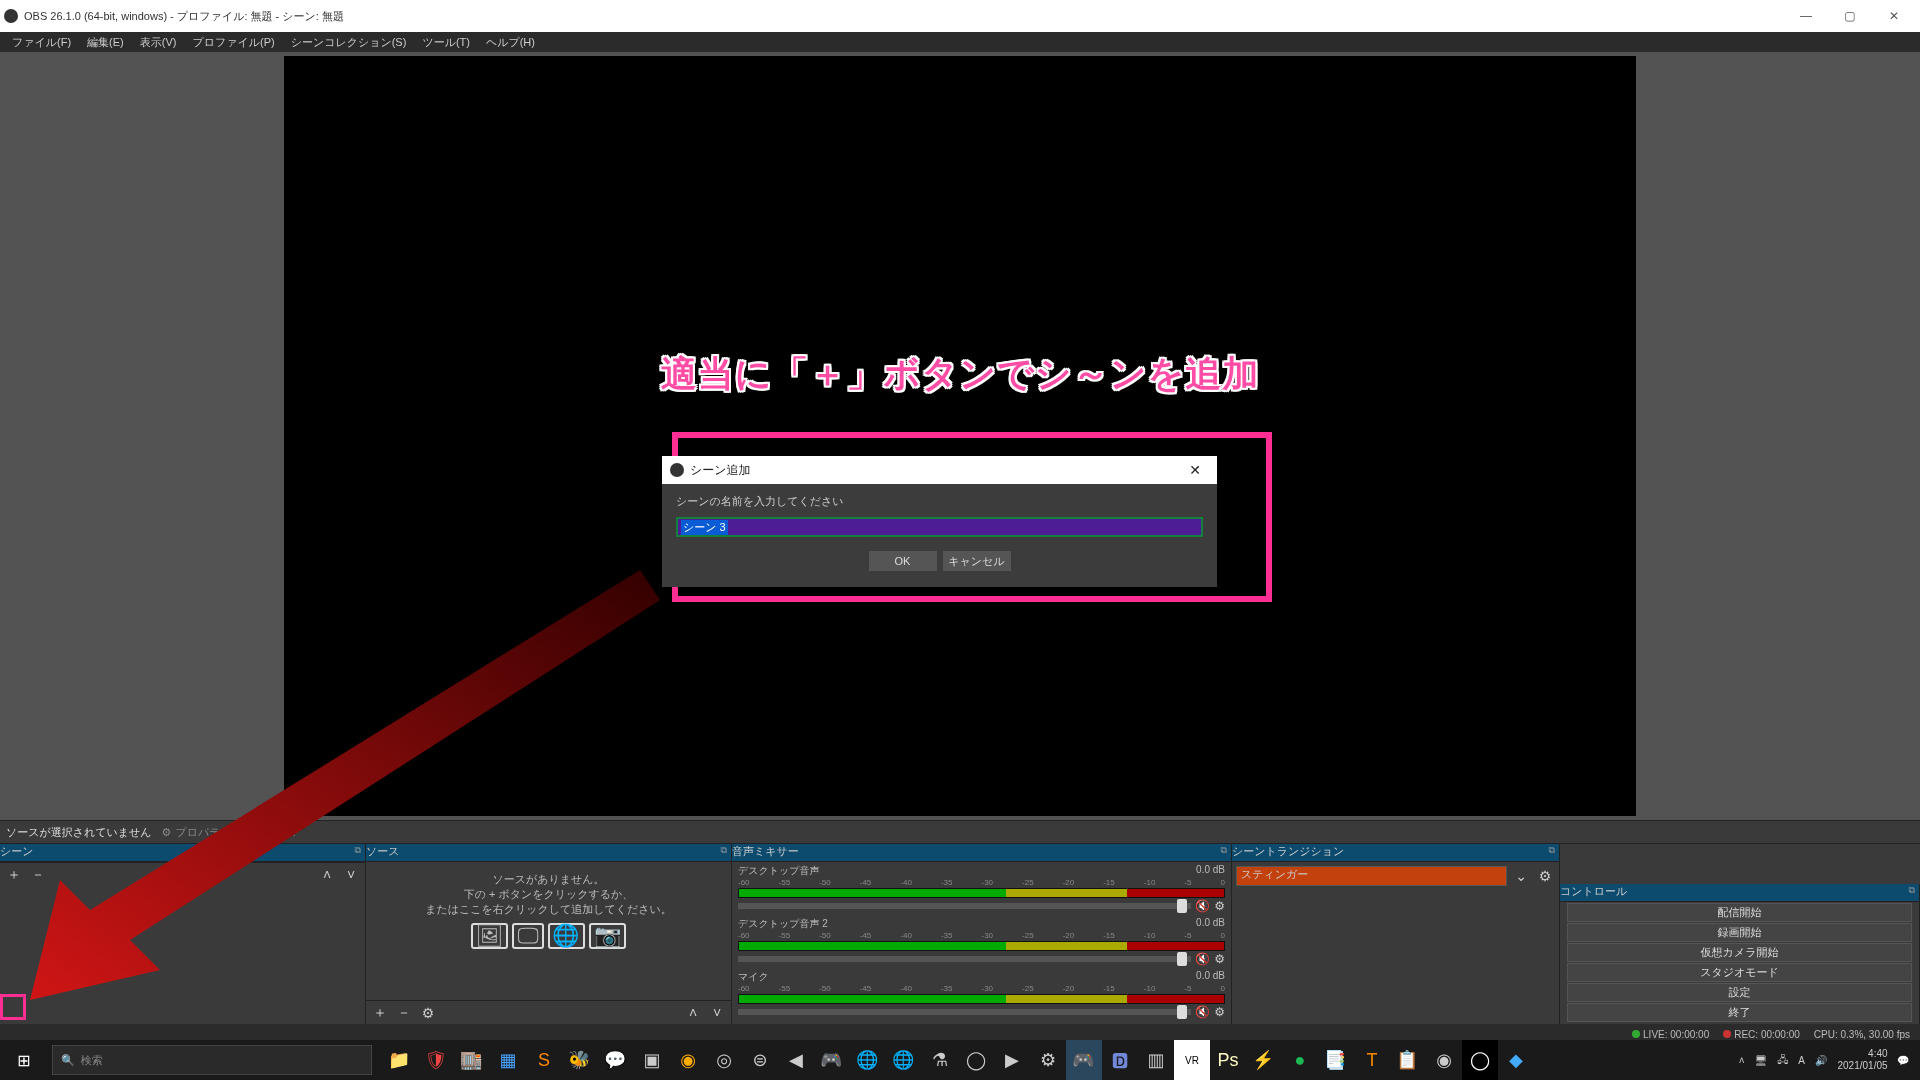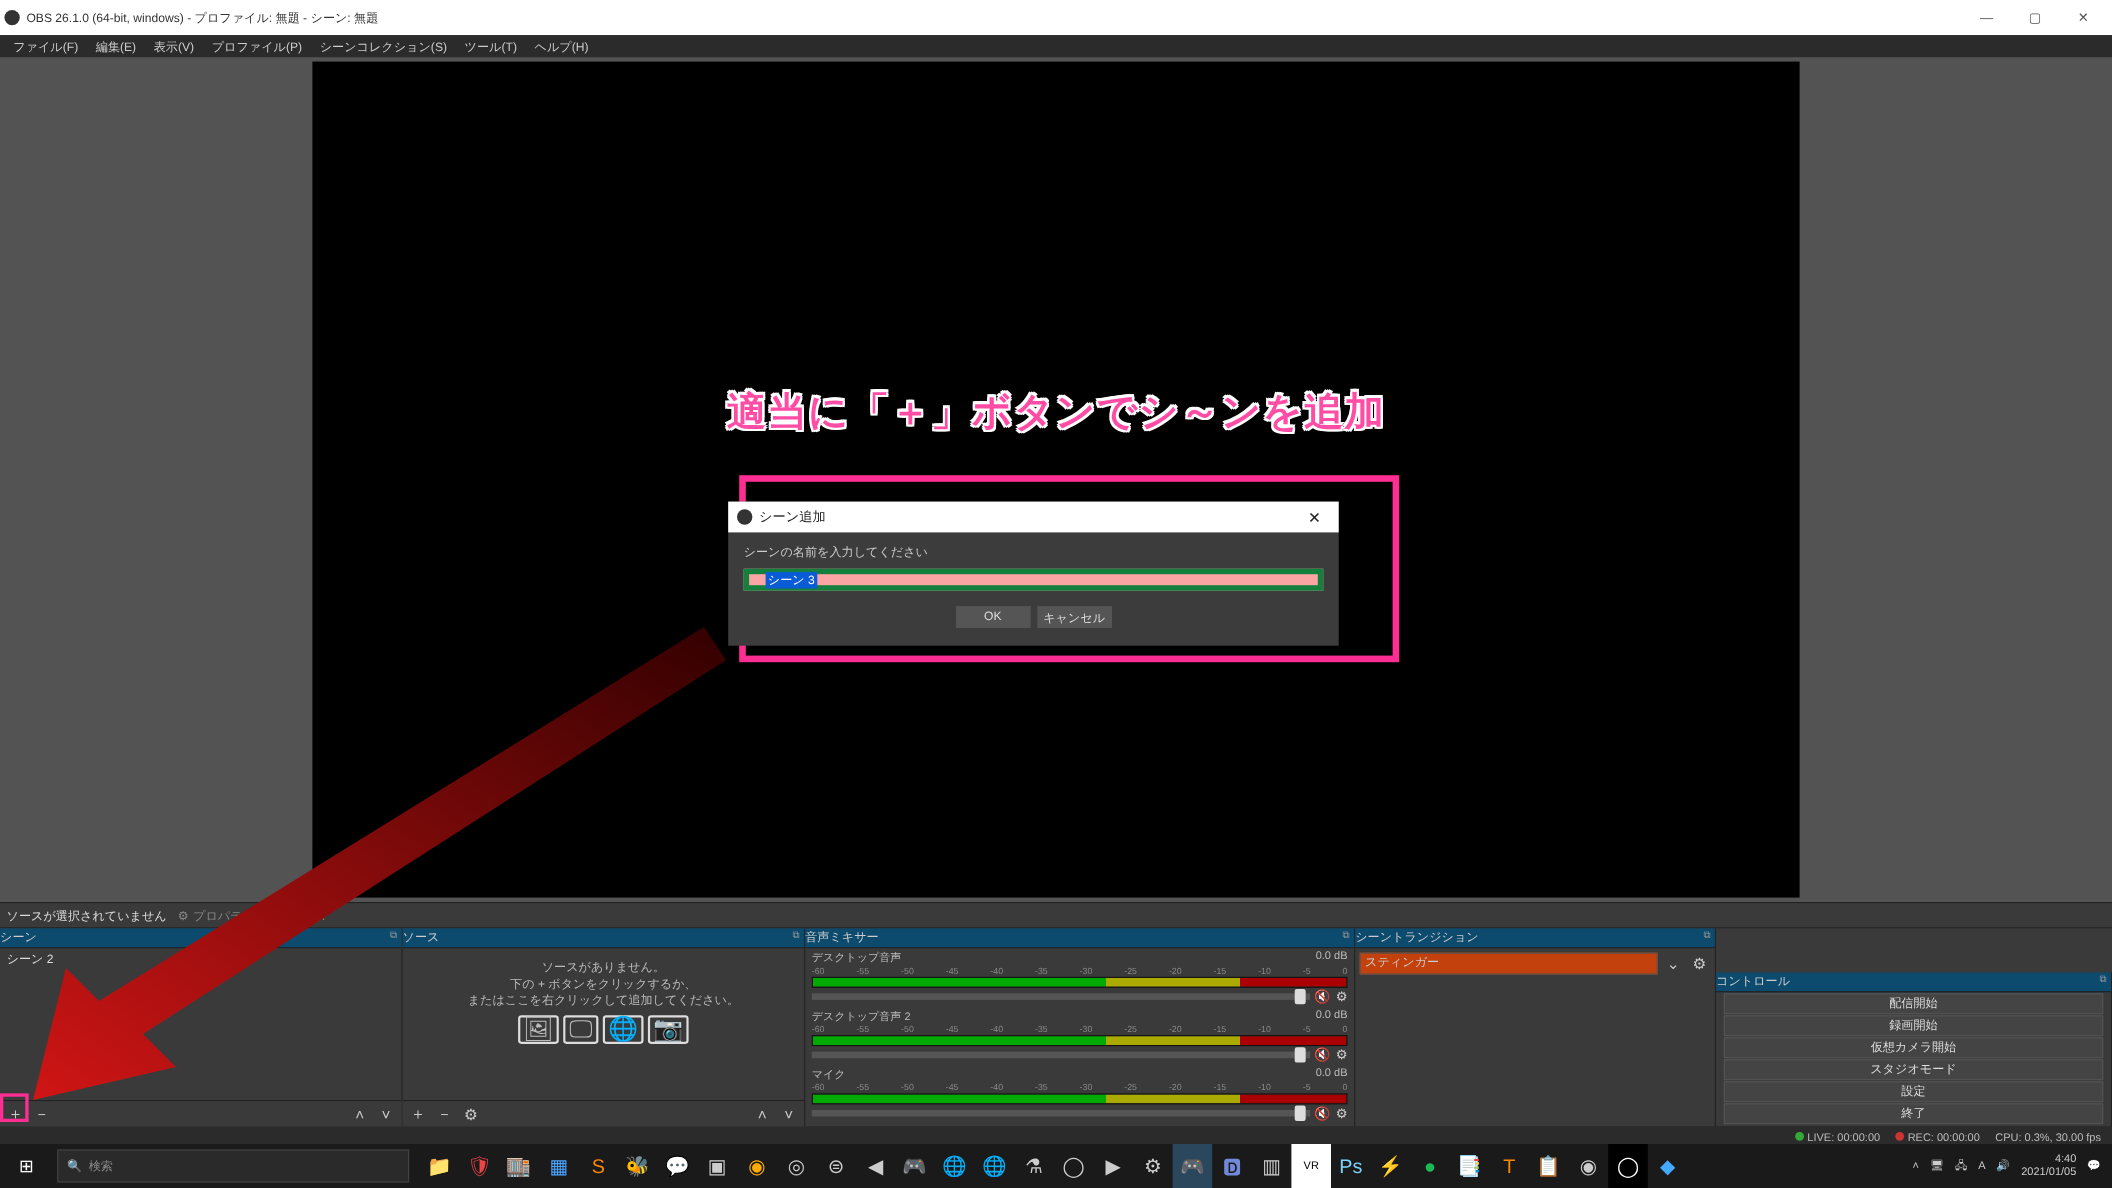--- a/index.html
+++ b/index.html
@@ -26,21 +26,21 @@
 .dialog-border { position: absolute; top: 432px; left: 672px; width: 600px; height: 170px; border: 6px solid #ff2e93; pointer-events: none; }
 
 
 .dialog { position: absolute; top: 456px; left: 662px; width: 555px; background: #3c3c3c; z-index: 10; }
 .dialog-title-bar { height: 28px; background: #fff; color: #222; display: flex; align-items: center; padding: 0 8px; }
 .dialog-title-bar .d-icon { width: 14px; height: 14px; background: #333; border-radius: 50%; margin-right: 6px; }
 .dialog-title-bar .d-title { flex: 1; font-size: 12px; }
 .dialog-title-bar .d-close { width: 28px; text-align: center; font-size: 14px; }
 .dialog-body { padding: 10px 14px; }
 .dialog-label { font-size: 11px; color: #ccc; margin-bottom: 8px; }
-.dialog-input { width: 100%; height: 20px; background: #fca5a5; border: 5px solid #15803d; padding: 1px 15px; display:flex; align-items:center; }
+.dialog-input { width: 100%; height: 20px; background: #4c1d95; border: 2px solid #15803d; padding: 1px 3px; display:flex; align-items:center; }
 .dialog-input .sel { background: #0a5bd6; color: #fff; padding: 0 2px; font-size: 11px; }
 .dialog-buttons { display: flex; justify-content: center; gap: 6px; margin-top: 14px; margin-bottom: 6px; }
 .dialog-btn { width: 68px; height: 20px; background: #555; color: #ddd; font-size: 11px; border: none; }
 
 
 .context-bar { height: 24px; background: #3a3a3a; display: flex; align-items: center; padding: 0 6px; gap: 10px; border-top: 1px solid #222; border-bottom: 1px solid #222; }
 .ctx-btn { color: #888; display: inline-flex; align-items: center; gap: 4px; font-size: 11px; }
 
 
 .docks { height: 180px; display: flex; background: #3a3a3a; }
@@ -132,23 +132,20 @@
   <span class="ctx-btn">
       <span>◐</span>
       <span>フィルタ</span>
     </span>
 </div>
 
 <div class="docks">
 
   <div class="dock scenes">
     <div class="dock-header"><span>シーン</span><span class="pop">⧉</span></div>
-    <div class="dock-body">
-      <div class="scene-item">シーン 2</div>
-    </div>
     <div class="dock-footer">
       <span class="tool-btn">＋</span>
       <span class="tool-btn">－</span>
       <span style="flex:1"></span>
       <span class="tool-btn">˄</span>
       <span class="tool-btn">˅</span>
     </div>
   </div>
 
   <div class="dock sources">
@@ -350,21 +347,21 @@
     <div class="tb-icon">🌐</div>
     <div class="tb-icon">🌐</div>
     <div class="tb-icon">⚗</div>
     <div class="tb-icon">◯</div>
     <div class="tb-icon">▶</div>
     <div class="tb-icon">⚙</div>
     <div class="tb-icon" style="background:#2a475e">🎮</div>
     <div class="tb-icon" style="color:#7289da">🅳</div>
     <div class="tb-icon">▥</div>
     <div class="tb-icon" style="background:#fff;color:#000;font-size:10px">VR</div>
-    <div class="tb-icon" style="color:#7dd3fc">Ps</div>
+    <div class="tb-icon" style="color:#fef9c3">Ps</div>
     <div class="tb-icon" style="color:#ff0">⚡</div>
     <div class="tb-icon" style="color:#1db954">●</div>
     <div class="tb-icon">📑</div>
     <div class="tb-icon" style="color:#f80">T</div>
     <div class="tb-icon">📋</div>
     <div class="tb-icon">◉</div>
     <div class="tb-icon" style="background:#000;color:#fff">◯</div>
     <div class="tb-icon" style="color:#4af">◆</div>
   </div>
   <div class="tb-tray">

